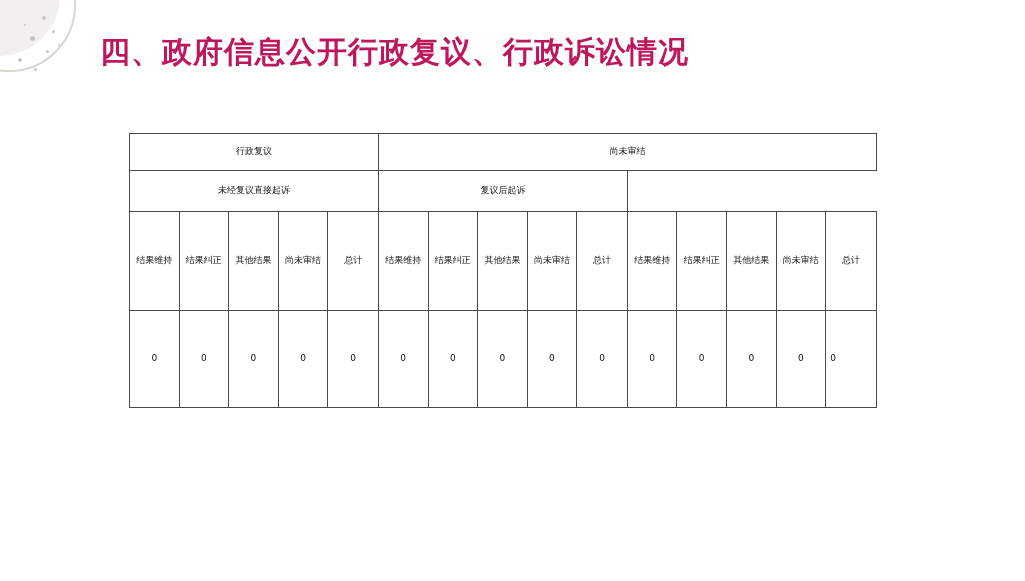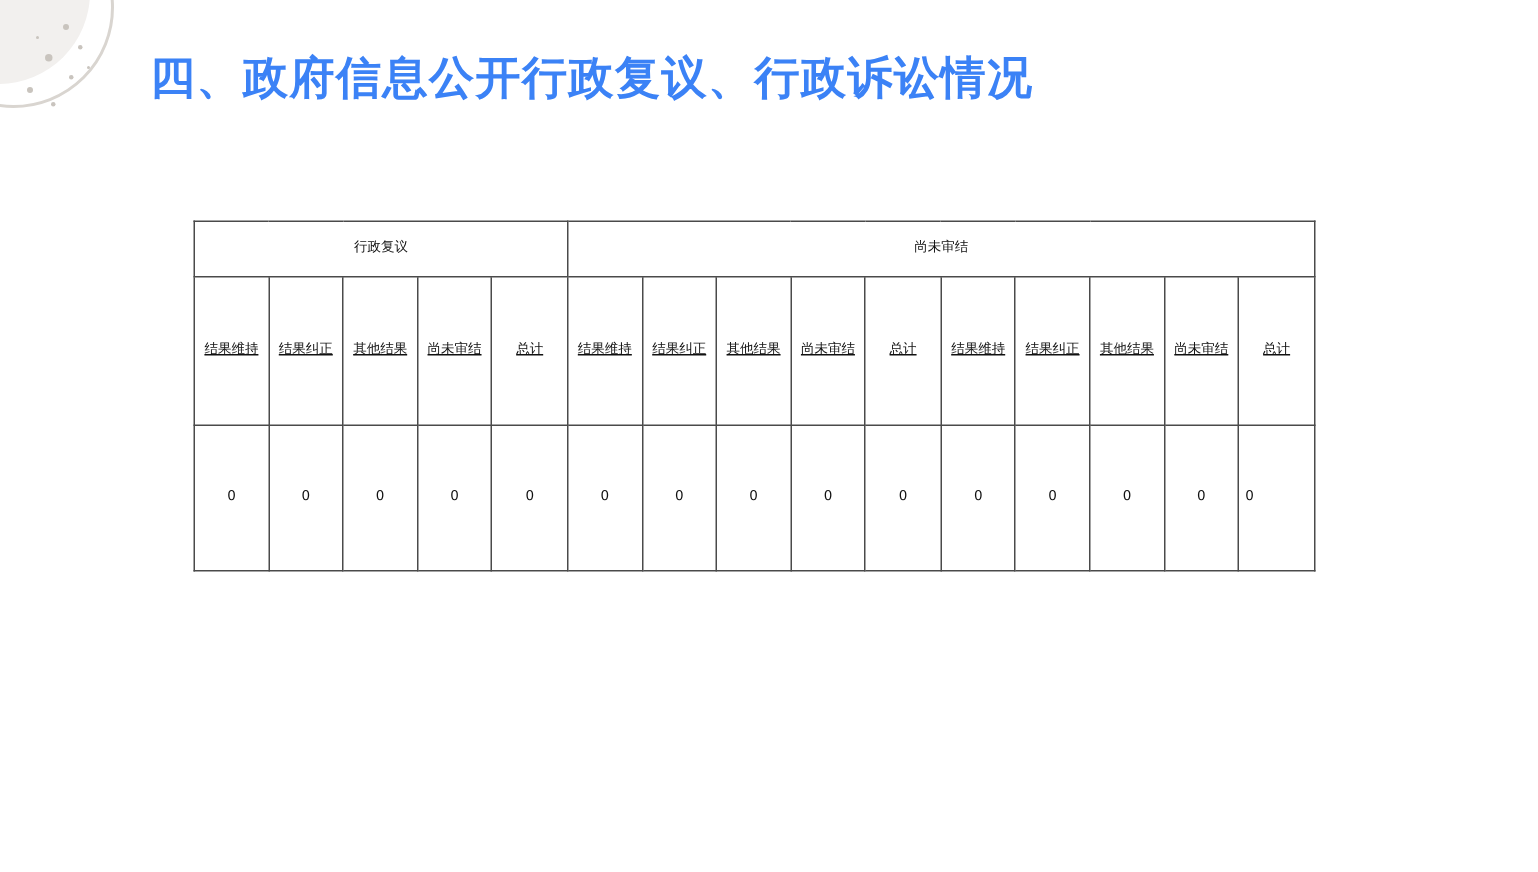--- a/index.html
+++ b/index.html
@@ -60,30 +60,30 @@
   .corner-deco .d8 { width: 2px; height: 2px; left: 24px; top: 24px; }
 
   
   .page-title {
     position: absolute;
     left: 100px;
     top: 32px;
     font-family: "DejaVu Sans", "Liberation Sans", sans-serif;
     font-size: 30px;
     font-weight: bold;
-    color: #3b82f6;
+    color: #be185d;
     letter-spacing: 1px;
     white-space: nowrap;
   }
 
   
   .table-wrap {
     position: absolute;
     left: 129px;
-    top: 147px;
+    top: 133px;
     width: 624px;
   }
   table.stats {
     border-collapse: collapse;
     table-layout: fixed;
     width: 748px;
     font-family: "DejaVu Sans", "Liberation Sans", sans-serif;
   }
   table.stats td {
     border: 1px solid #4a4a4a;
@@ -97,21 +97,20 @@
   }
   td.group-head {
     height: 32px;
     font-size: 9px;
   }
   td.sub-head {
     height: 36px;
   }
   td.col-head {
     height: 94px;
-    text-decoration: underline;
   }
   td.value-cell {
     height: 92px;
     font-size: 11px;
   }
 </style>
 </head>
 <body>
 
 <div class="corner-deco">
@@ -147,20 +146,25 @@
         <col style="width:49px">
         <col style="width:49px">
         <col style="width:50px">
     </colgroup>
     <tbody>
       <tr>
         <td class="group-head" colspan="5">行政复议</td>
         <td class="group-head" colspan="10">尚未审结</td>
       </tr>
       <tr>
+
+        <td class="sub-head" colspan="5">未经复议直接起诉</td>
+        <td class="sub-head" colspan="5">复议后起诉</td>
+      </tr>
+      <tr>
         <td class="col-head">结果维持</td>
         <td class="col-head">结果纠正</td>
         <td class="col-head">其他结果</td>
         <td class="col-head">尚未审结</td>
         <td class="col-head">总计</td>
         <td class="col-head">结果维持</td>
         <td class="col-head">结果纠正</td>
         <td class="col-head">其他结果</td>
         <td class="col-head">尚未审结</td>
         <td class="col-head">总计</td>

